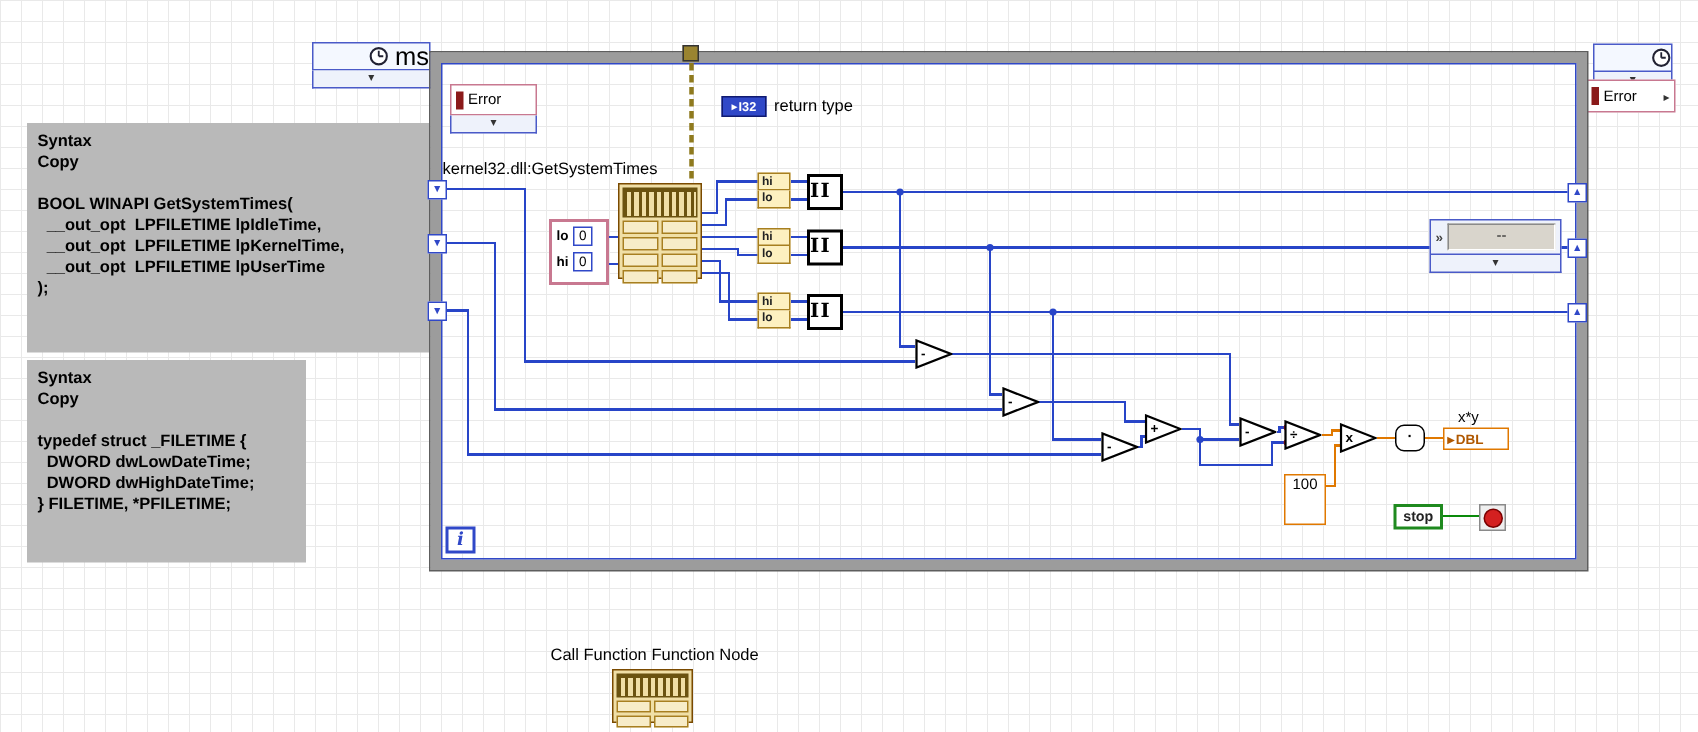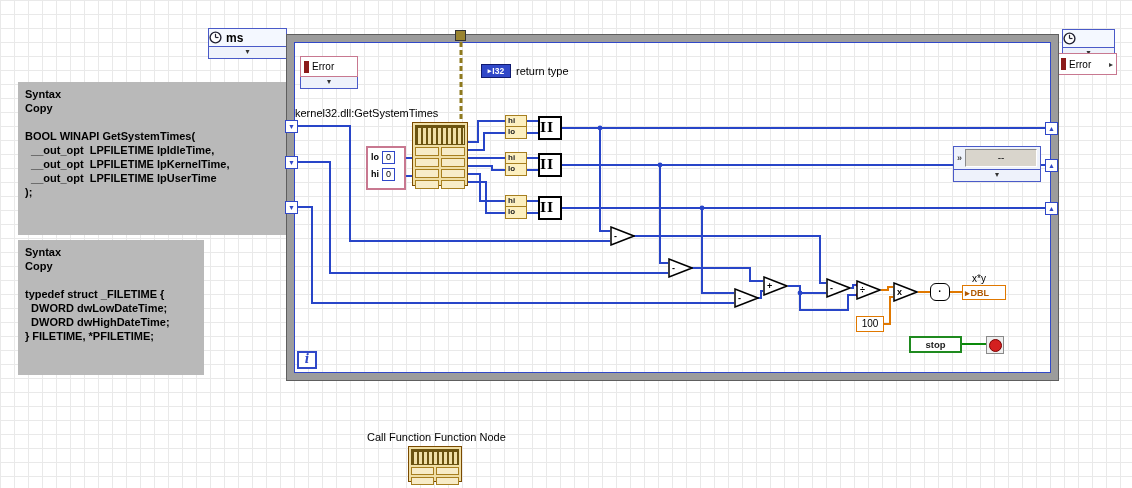--- a/index.html
+++ b/index.html
@@ -15,21 +15,21 @@
   .loop::before{content:"";position:absolute;inset:0;border:1px solid #3048c8;}
   .wires{position:absolute;left:0;top:0;pointer-events:none;}
   .w-blue{stroke:var(--wire_blue,#2845c8);fill:none;stroke-width:1.4;shape-rendering:crispEdges;}
   .w-orange{stroke:var(--wire_orange,#e07800);fill:none;stroke-width:1.8;shape-rendering:crispEdges;}
   .w-green{stroke:var(--wire_green,#0a8a0a);fill:none;stroke-width:1.6;shape-rendering:crispEdges;}
   .w-err{stroke:var(--wire_error,#8f7a1e);fill:none;stroke-width:3;stroke-dasharray:5 3;}
   .dot-blue{fill:var(--wire_blue,#2845c8);}
   .dot-red{fill:#cc1111;}
   .lbl{position:absolute;font-size:11px;line-height:13px;white-space:nowrap;}
   .waitbox{position:absolute;box-sizing:border-box;border:1px solid #4a5ac8;background:#f4f8ff;
-    display:flex;align-items:center;justify-content:flex-start;gap:4px;font-size:12px;font-weight:bold;}
+    display:flex;align-items:center;justify-content:flex-end;gap:4px;font-size:17px;font-weight:normal;}
   .chevrow{position:absolute;box-sizing:border-box;border:1px solid #4a5ac8;border-top:none;
     background:#eef2fb;text-align:center;font-size:8px;line-height:10px;color:#333;}
   .errbox{position:absolute;box-sizing:border-box;border:1px solid #c87890;background:#fff;
     display:flex;align-items:center;gap:3px;padding:0 3px;font-size:10px;}
   .erricon{width:5px;height:12px;background:#8b1a1a;flex:0 0 auto;}
   .i32{position:absolute;width:30px;height:14px;box-sizing:border-box;border:1px solid #101a70;
     background:#3048c8;color:#fff;font-size:8.5px;font-weight:bold;display:flex;align-items:center;
     justify-content:center;gap:1px;}
   .i32 .arr{font-size:7px;}
   .clfn{position:absolute;box-sizing:border-box;border:1px solid #7a4a00;background:var(--clfn_bg,#f0dfa6);padding:2px;}
@@ -279,37 +279,37 @@
     <span class="op">÷</span>
   </div>
   <div class="tri-node" style="left:893px;top:282px">
     <svg width="25" height="20" viewBox="0 0 25 20">
         <polygon class="tri-shape" points="1,1 1,19 24,10"></polygon>
       </svg>
     <span class="op">x</span>
   </div>
   <div class="round-node" style="left:930px;top:283px;width:20px;height:18px">·</div>
 
-  <div class="const100" style="left:856px;top:316px;width:28px;height:16px">100</div>
+  <div class="const100" style="left:856px;top:316px;width:28px;height:34px">100</div>
 
   <div class="lbl" style="left:972px;top:272px;font-size:10px">x*y</div>
   <div class="dbl" style="left:962px;top:285px;width:44px;height:15px">
     <span>▸</span>
     <span>DBL</span>
   </div>
 
   <div class="display" style="left:953px;top:146px;width:88px;height:24px">
     <span class="display-glyph">»</span>
     <span class="display-field">--</span>
   </div>
   <div class="chevrow" style="left:953px;top:170px;width:88px;height:12px">
     <span>▾</span>
   </div>
 
-  <div class="stopbtn" style="left:909px;top:336px;width:53px;height:17px">stop</div>
+  <div class="stopbtn" style="left:929px;top:336px;width:33px;height:17px">stop</div>
   <div class="cond" style="left:986px;top:336px">
     <i></i>
   </div>
 
   <div class="iter" style="left:297px;top:351px">i</div>
 
 
   <div class="lbl" style="left:367px;top:431px">Call Function Function Node</div>
   <div class="clfn" style="left:408px;top:446px;width:54px;height:36px">
     <div class="clfn-head" style="height:12px"></div>

